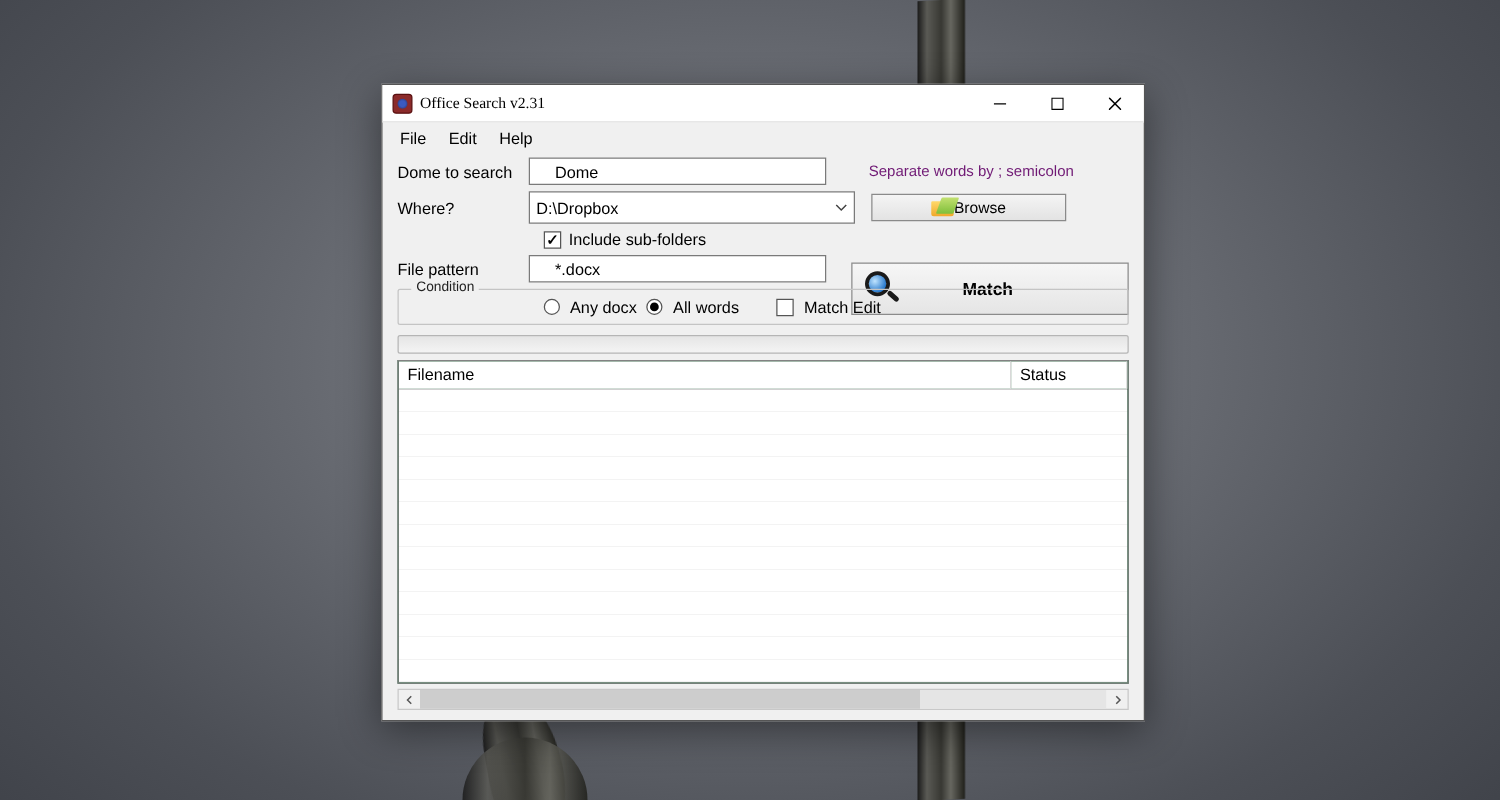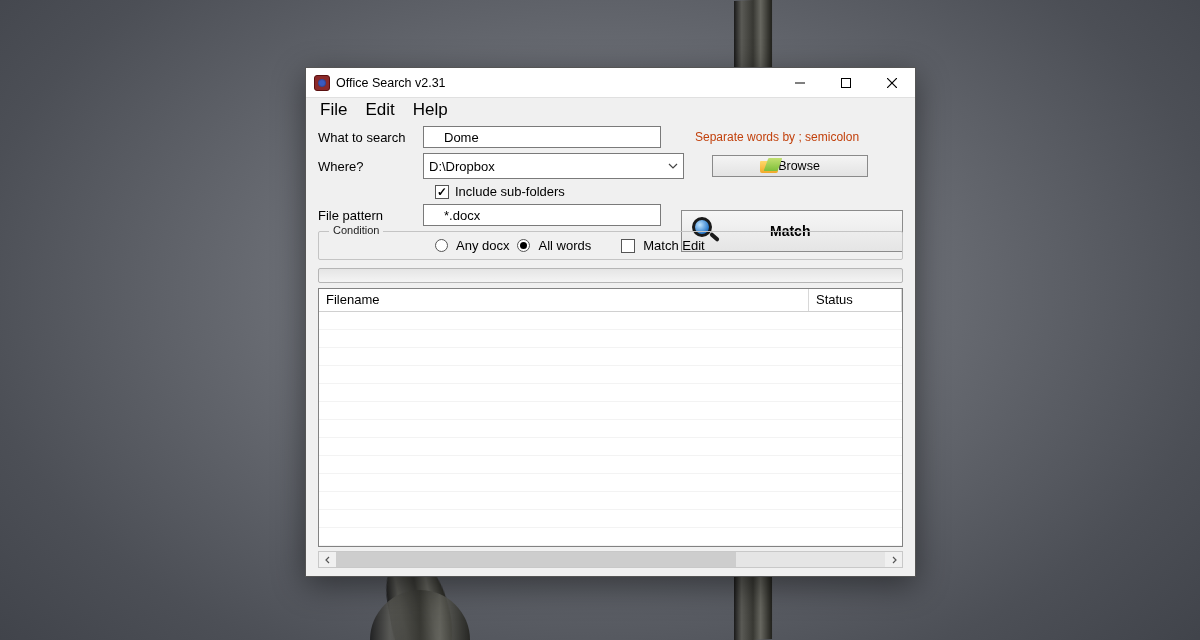--- a/index.html
+++ b/index.html
@@ -22,37 +22,37 @@
     background:#f0f0f0; border:1px solid #555;
     box-shadow: 0 8px 30px rgba(0,0,0,.45);
     display:flex; flex-direction:column;
   }
   .titlebar {
     height:30px; background:#fff; display:flex; align-items:center;
     padding-left:8px; border-bottom:1px solid #e0e0e0;
   }
   .app-icon { width:16px; height:16px; margin-right:6px; background:#8b2a2a; border:1px solid #5a1010; border-radius:3px; position:relative; }
   .app-icon::after { content:""; position:absolute; left:3px; top:3px; width:8px; height:8px; background: radial-gradient(circle,#3a5ac0 40%, #2a2a5a 100%); border-radius:50%; }
-  .title { font-size:12.5px; color:#000; }
+  .title { font-size:12.5px; color:#000;font-family:Liberation Serif, serif; }
   .win-ctrls { margin-left:auto; display:flex; }
   .win-btn { width:46px; height:29px; display:flex; align-items:center; justify-content:center; color:#000; }
   .win-btn svg { width:10px; height:10px; }
 
-  .menubar { height:24px; display:flex; align-items:center; padding:0 6px; gap:2px; font-size:17px; color:#000; }
+  .menubar { height:24px; display:flex; align-items:center; padding:0 6px; gap:2px; font-size:13px; color:#000; }
   .menu-item { padding:2px 8px; }
 
   .form-area { padding:4px 12px 0 12px; }
   .row { display:flex; align-items:center; margin-bottom:5px; }
   .lbl { width:105px; color:#000; font-size:13px; }
   .txt-input { height:22px; border:1px solid #7a7a7a; background:#fff; padding:0 20px; font-size:13px; }
   .what-input { width:238px; }
-  .hint { font-size:12px; color:#c2410c; margin-left:34px; }
+  .hint { font-size:12px; color:#701a75; margin-left:34px; }
   .combo { width:261px; height:22px; border:1px solid #7a7a7a; background:#fff; display:flex; align-items:center; padding:12px 5px; justify-content:space-between; font-size:13px; }
   .combo .chev { width:10px; height:10px; }
-  .browse-btn { margin-left:28px; width:156px; height:22px; background:linear-gradient(#f4f4f4,#e3e3e3); border:1px solid #8a8a8a; display:flex; align-items:center; justify-content:center; font-size:12.5px; }
+  .browse-btn { margin-left:13px; width:156px; height:22px; background:linear-gradient(#f4f4f4,#e3e3e3); border:1px solid #8a8a8a; display:flex; align-items:center; justify-content:center; font-size:12.5px; }
   .folder-icon { width:18px; height:14px; position:relative; }
   .folder-icon::before { content:""; position:absolute; left:0; top:2px; width:18px; height:12px; background:linear-gradient(#ffd96b,#f0a82a); border-radius:1px 1px 2px 2px; }
   .folder-icon::after { content:""; position:absolute; left:6px; top:-1px; width:14px; height:13px; background:linear-gradient(#c2e070,#7fbf3a); transform:skewX(-20deg); border-radius:1px; }
 
   .cb-row { display:flex; align-items:center; margin-left:117px; gap:6px; margin-bottom:5px; }
   .check { width:14px; height:14px; border:1px solid #555; background:#fff; display:flex; align-items:center; justify-content:center; }
   .check.checked::after { content:"✓"; font-size:12px; line-height:10px; color:#000; font-weight:bold; }
 
   .search-btn {
     position:absolute; right:12px; top:88px; width:222px; height:42px;
@@ -118,21 +118,21 @@
   </div>
 
   <div class="menubar">
     <div class="menu-item">File</div>
     <div class="menu-item">Edit</div>
     <div class="menu-item">Help</div>
   </div>
 
   <div class="form-area" style="position:relative;">
     <div class="row">
-      <div class="lbl">What to search</div>
+      <div class="lbl">Dome to search</div>
       <input class="txt-input what-input" value="Dome" style="">
       <div class="hint">Separate words by ; semicolon</div>
     </div>
 
     <div class="row">
       <div class="lbl">Where?</div>
       <div class="combo">
         <span>D:\Dropbox</span>
         <svg class="chev" viewBox="0 0 10 10">
             <polyline points="1,3 5,7 9,3" fill="none" stroke="#444" stroke-width="1.2"></polyline>

